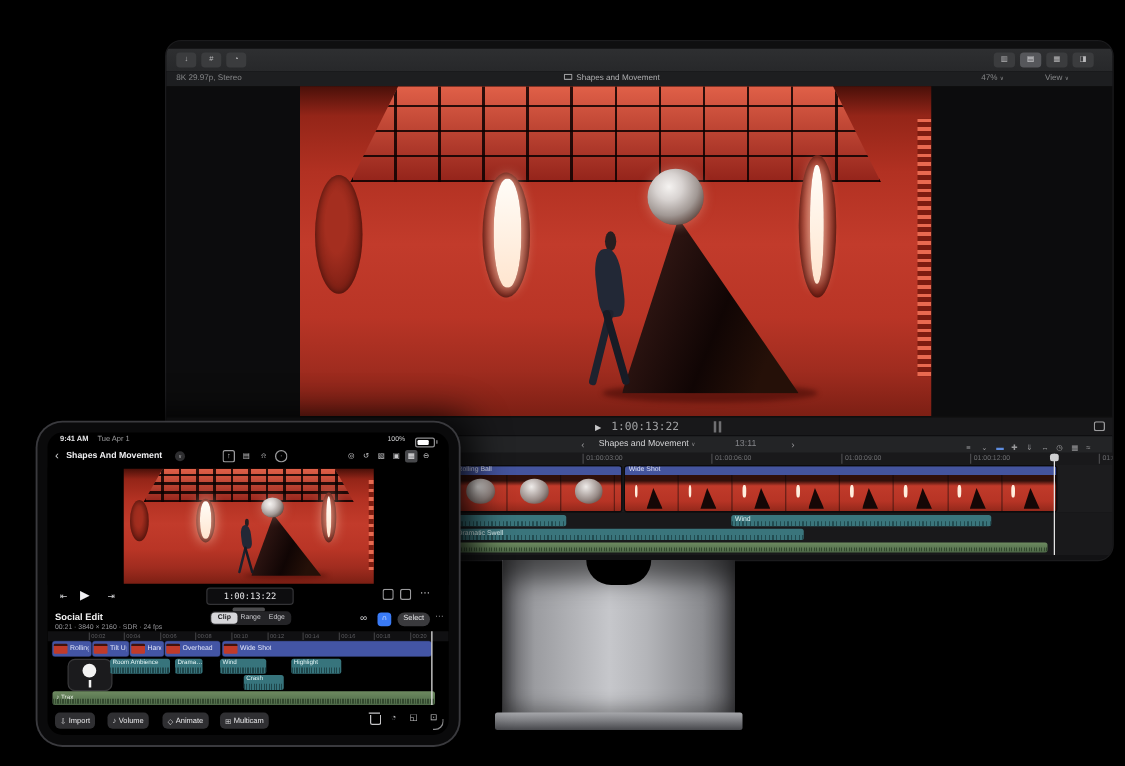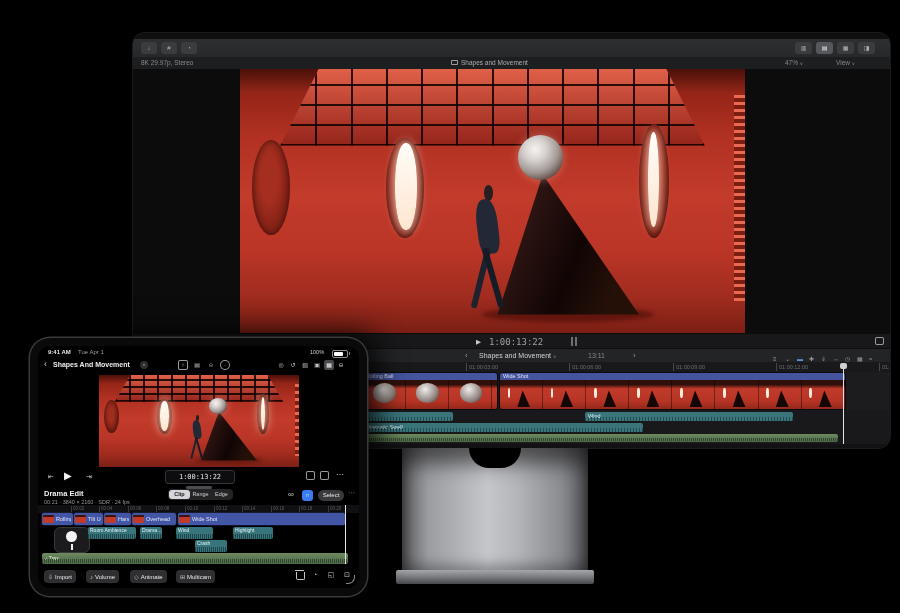--- a/index.html
+++ b/index.html
@@ -279,21 +279,21 @@
       <span class="abs" style="left:10px;top:127px;font-size:7px;color:#d0d0d2;">⇤</span>
       <span class="abs" style="left:26px;top:124px;font-size:10px;color:#f2f2f4;">▶</span>
       <span class="abs" style="left:48px;top:127px;font-size:7px;color:#d0d0d2;">⇥</span>
       <span class="abs mono" style="left:127px;top:124px;width:68px;height:12px;background:#0d0d0f;border:0.5px solid #333336;border-radius:3px;font-size:7px;line-height:12px;text-align:center;color:#e6e6e8;">1:00:13:22</span>
       <span class="g box" style="left:268px;top:125px;width:9px;height:9px;"></span>
       <span class="g box" style="left:282px;top:125px;width:9px;height:9px;"></span>
       <span class="abs" style="left:298px;top:124px;font-size:8px;color:#d0d0d2;">⋯</span>
 
       <div class="abs" style="left:148px;top:140px;width:26px;height:3px;border-radius:2px;background:#4c4c4e;"></div>
 
-      <span class="abs" style="left:6px;top:143px;font-size:7.5px;font-weight:bold;color:#f0f0f0;">Drama Edit</span>
+      <span class="abs" style="left:6px;top:143px;font-size:7.5px;font-weight:bold;color:#f0f0f0;">Social Edit</span>
       <span class="abs" style="left:6px;top:153px;font-size:5.5px;color:#96969a;">00:21 · 3840 × 2160 · SDR · 24 fps</span>
       <div class="seg" style="left:130px;top:143px;">
         <span class="sel">Clip</span>
         <span>Range</span>
         <span>Edge</span>
       </div>
       <span class="abs" style="left:250px;top:144px;font-size:8px;color:#c9c9cb;">∞</span>
       <span class="abs" style="left:264px;top:144px;width:11px;height:11px;border-radius:3px;background:#3a7bf6;font-size:6px;line-height:11px;text-align:center;color:#fff;">∩</span>
       <span class="abs" style="left:280px;top:144px;width:26px;height:11px;background:#3a3a3d;border-radius:6px;font-size:6px;line-height:11px;text-align:center;color:#e4e4e6;">Select</span>
       <span class="abs" style="left:310px;top:143px;font-size:7px;color:#9a9a9c;">⋯</span>

